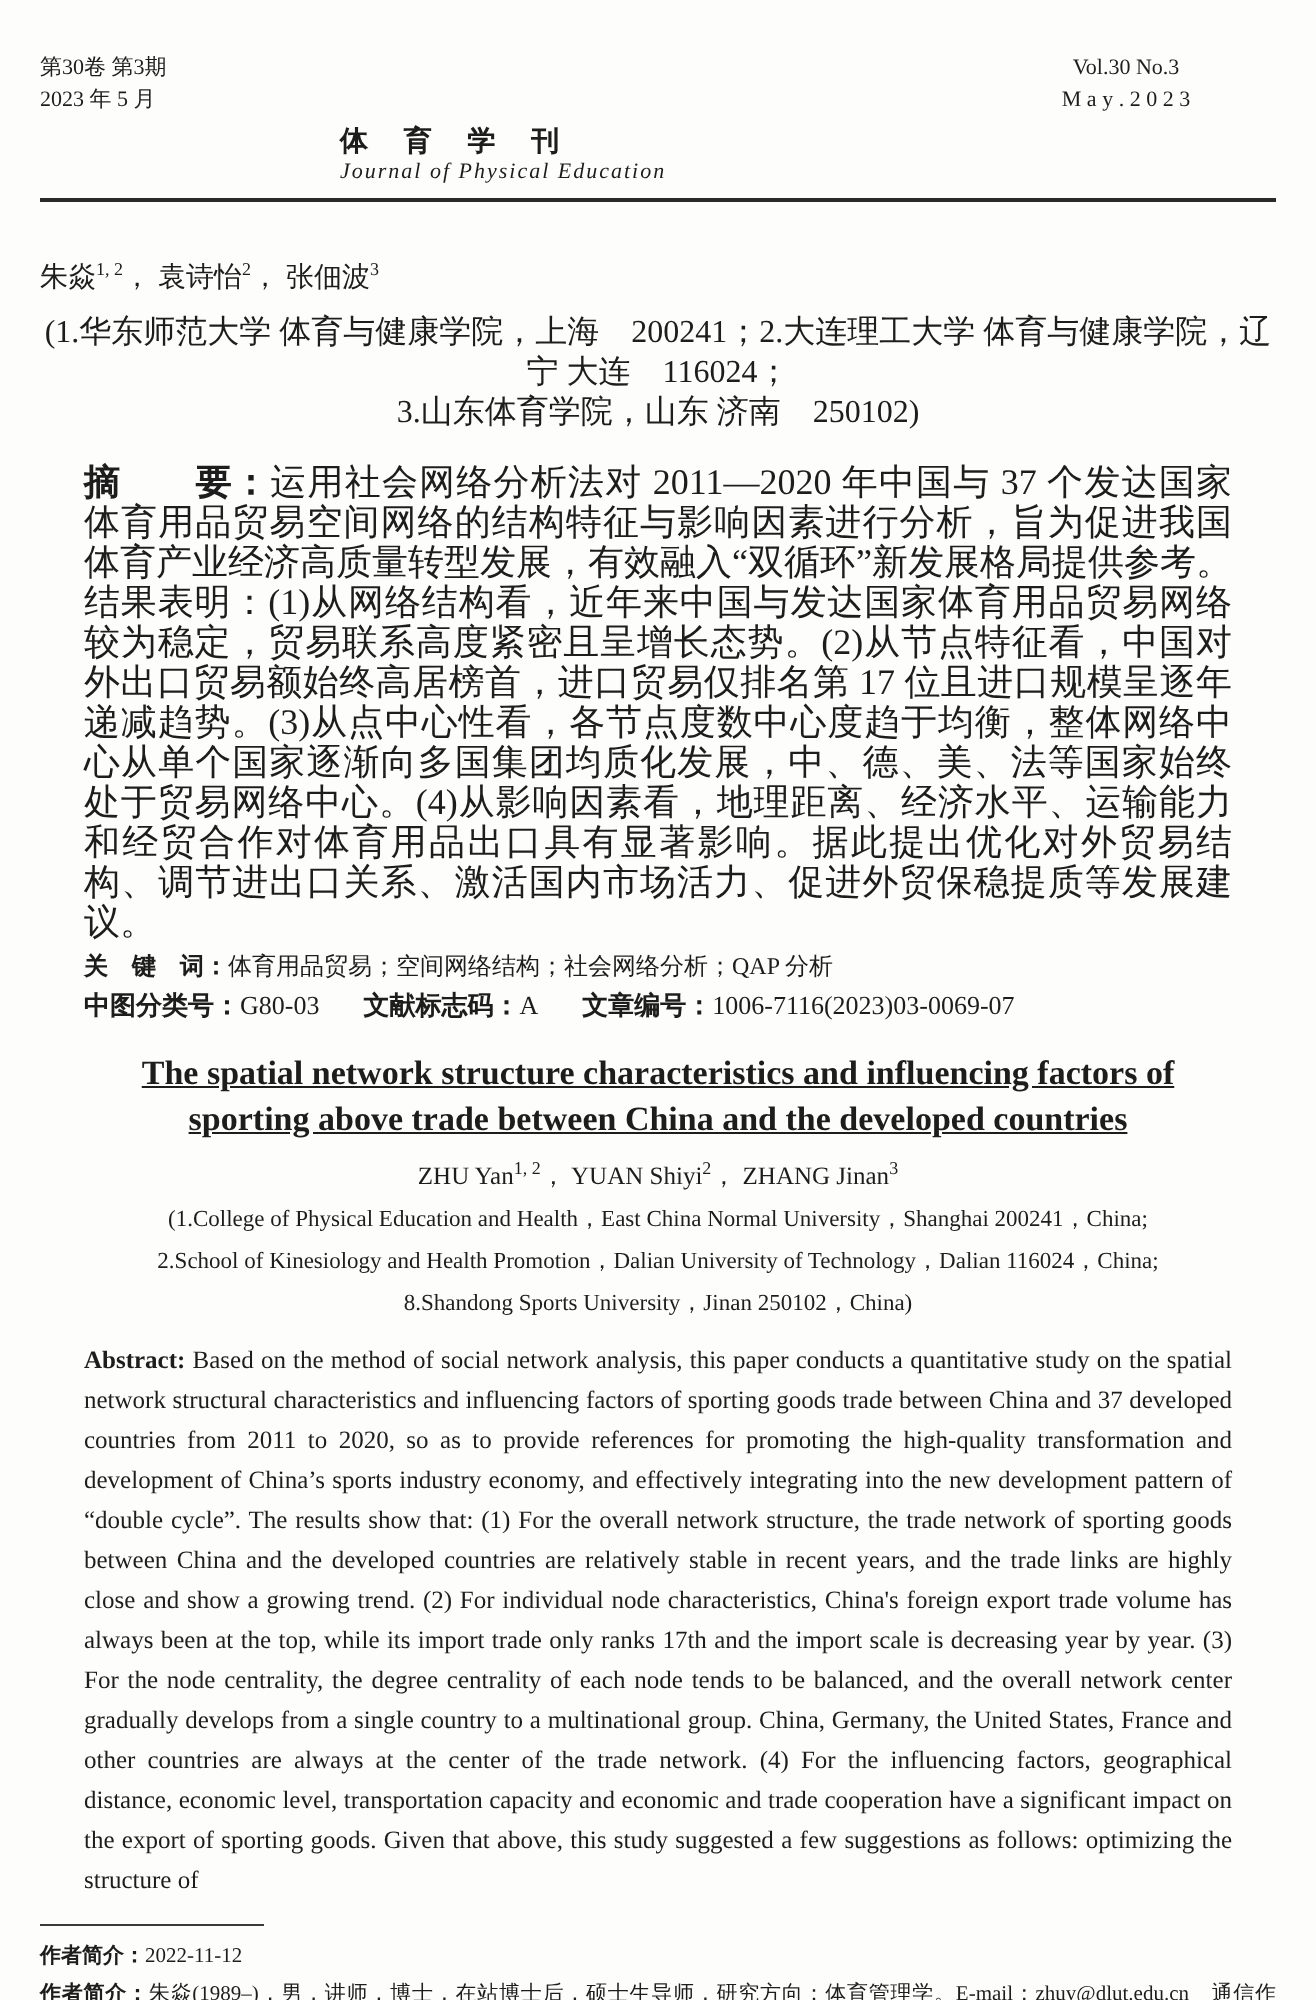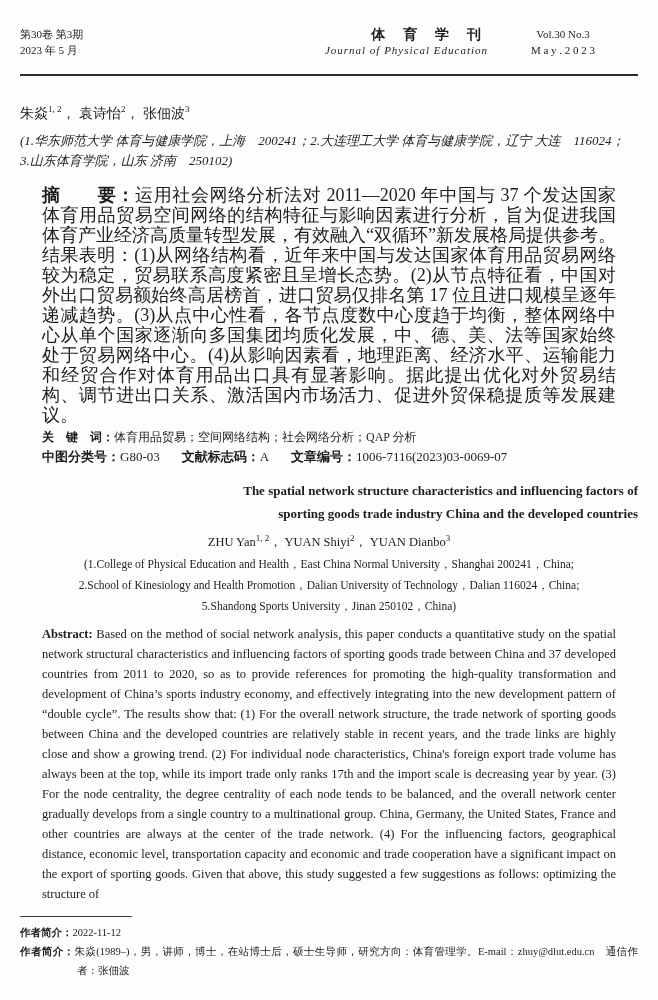--- a/index.html
+++ b/index.html
@@ -12,54 +12,54 @@
   .page {
     box-sizing:border-box;
     width:658px; height:1000px;
     padding:26px 20px 0 20px;
     overflow:hidden;
   }
   
   .journal-header {
     display:flex; justify-content:space-between; align-items:stretch;
     border-bottom:2px solid #2b2b2b;
-    padding-bottom:16px;
+    padding-bottom:5px;
   }
   .jh-col { font-size:11px; line-height:16px; }
   .jh-left { text-align:left; width:150px; }
-  .jh-center { text-align:right; flex:1; }
+  .jh-center { text-align:left; flex:1;margin-top:36px; }
   .jh-right { text-align:center; width:150px; }
   .jh-title {
     font-family:"Liberation Sans","DejaVu Sans",sans-serif;
     font-size:14px; font-weight:700; letter-spacing:7px; line-height:16px;
   }
   .jh-sub { font-size:11px; letter-spacing:1px; line-height:16px;font-style:italic; }
   
   .article-title {
     margin-top:46px;
     text-align:center;
     font-family:"Liberation Sans","DejaVu Sans",sans-serif;
     font-weight:700;
     font-size:22px; line-height:30px; letter-spacing:0.5px;
   }
   .authors-zh { margin-top:24px; font-size:14px; line-height:18px; }
   .authors-zh sup, .authors-en sup { font-size:9px; }
-  .affils-zh { margin-top:8px; font-size:13px; line-height:20px;font-style:italic; }
+  .affils-zh { margin-top:8px; text-align:center; font-size:16px; line-height:20px; }
   
   .abstract-zh {
     margin:14px 22px 0 22px;
     font-size:18px; line-height:20px;
     text-align:justify;
   }
   .bold { font-weight:700; }
   .keywords { margin:2px 22px 0 22px; font-size:12px; line-height:20px; }
   .classification { margin:0 22px; font-size:13px; line-height:20px; }
   .cls-gap { display:inline-block; width:22px; }
   
-  .title-en { margin-top:12px; text-align:right; font-weight:700; font-size:13px; line-height:23px; }
+  .title-en { margin-top:12px; text-align:center; font-weight:700; font-size:17px; line-height:23px;text-decoration:underline; }
   .authors-en { margin-top:4px; text-align:center; font-size:12.5px; line-height:18px; }
   .affils-en { margin-top:3px; text-align:center; font-size:11.5px; line-height:21px; }
   .abstract-en {
     margin:7px 22px 0 22px;
     font-size:12.5px; line-height:20px;
     text-align:justify;
   }
   
   .footnote-rule { margin-top:12px; width:112px; height:0; border-top:1.5px solid #3a3a3a; }
   .footnote { margin-top:6px; font-size:10.5px; line-height:19px; }
@@ -100,33 +100,33 @@
   </div>
 
   <p class="abstract-zh"><span class="bold">摘　　要：</span><span>运用社会网络分析法对 2011—2020 年中国与 37 个发达国家体育用品贸易空间网络的结构特征与影响因素进行分析，旨为促进我国体育产业经济高质量转型发展，有效融入“双循环”新发展格局提供参考。结果表明：(1)从网络结构看，近年来中国与发达国家体育用品贸易网络较为稳定，贸易联系高度紧密且呈增长态势。(2)从节点特征看，中国对外出口贸易额始终高居榜首，进口贸易仅排名第 17 位且进口规模呈逐年递减趋势。(3)从点中心性看，各节点度数中心度趋于均衡，整体网络中心从单个国家逐渐向多国集团均质化发展，中、德、美、法等国家始终处于贸易网络中心。(4)从影响因素看，地理距离、经济水平、运输能力和经贸合作对体育用品出口具有显著影响。据此提出优化对外贸易结构、调节进出口关系、激活国内市场活力、促进外贸保稳提质等发展建议。</span></p>
 
   <p class="keywords"><span class="bold">关　键　词：</span><span>体育用品贸易；空间网络结构；社会网络分析；QAP 分析</span></p>
 
   <p class="classification"><span class="bold">中图分类号：</span><span>G80-03</span><span class="cls-gap"></span><span class="bold">文献标志码：</span><span>A</span><span class="cls-gap"></span><span class="bold">文章编号：</span><span>1006-7116(2023)03-0069-07</span></p>
 
   <div class="title-en">
     <div>The spatial network structure characteristics and influencing factors of</div>
-    <div>sporting goods trade industry China and the developed countries</div>
+    <div>sporting above trade between China and the developed countries</div>
   </div>
 
   <div class="authors-en">
     <span><span>ZHU Yan</span><sup>1, 2</sup><span>，</span></span>
     <span><span>YUAN Shiyi</span><sup>2</sup><span>，</span></span>
-    <span><span>YUAN Dianbo</span><sup>3</sup></span>
+    <span><span>ZHANG Jinan</span><sup>3</sup></span>
   </div>
 
   <div class="affils-en">
     <div>(1.College of Physical Education and Health，East China Normal University，Shanghai 200241，China;</div>
     <div>2.School of Kinesiology and Health Promotion，Dalian University of Technology，Dalian 116024，China;</div>
-    <div>5.Shandong Sports University，Jinan 250102，China)</div>
+    <div>8.Shandong Sports University，Jinan 250102，China)</div>
   </div>
 
   <p class="abstract-en"><span class="bold">Abstract:</span><span> Based on the method of social network analysis, this paper conducts a quantitative study on the spatial network structural characteristics and influencing factors of sporting goods trade between China and 37 developed countries from 2011 to 2020, so as to provide references for promoting the high-quality transformation and development of China’s sports industry economy, and effectively integrating into the new development pattern of “double cycle”. The results show that: (1) For the overall network structure, the trade network of sporting goods between China and the developed countries are relatively stable in recent years, and the trade links are highly close and show a growing trend. (2) For individual node characteristics, China's foreign export trade volume has always been at the top, while its import trade only ranks 17th and the import scale is decreasing year by year. (3) For the node centrality, the degree centrality of each node tends to be balanced, and the overall network center gradually develops from a single country to a multinational group. China, Germany, the United States, France and other countries are always at the center of the trade network. (4) For the influencing factors, geographical distance, economic level, transportation capacity and economic and trade cooperation have a significant impact on the export of sporting goods. Given that above, this study suggested a few suggestions as follows: optimizing the structure of</span></p>
 
   <div class="footnote-rule"></div>
 
   <div class="footnote">
     <p class="fn-line"><span class="fn-label">作者简介：</span><span>2022-11-12</span></p>
     <p class="fn-line"><span class="fn-label">作者简介：</span><span>朱焱(1989–)，男，讲师，博士，在站博士后，硕士生导师，研究方向：体育管理学。E-mail：zhuy@dlut.edu.cn　通信作者：张佃波</span></p>
   </div>

